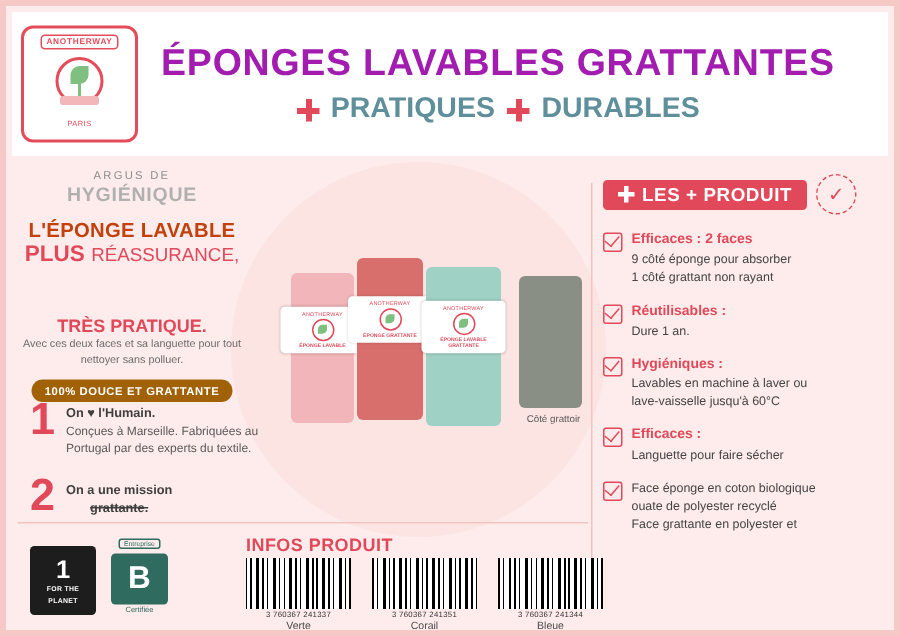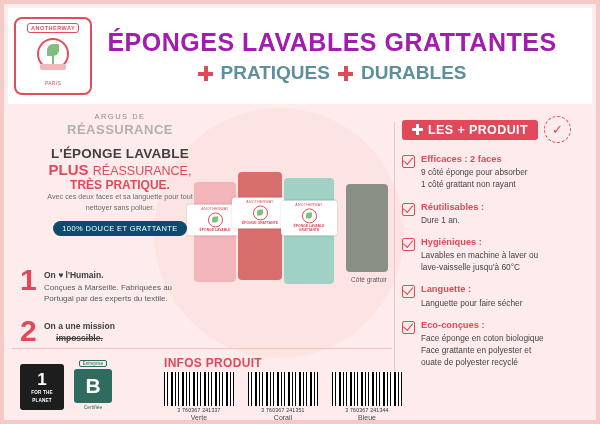--- a/index.html
+++ b/index.html
@@ -67,32 +67,32 @@
     display:inline-block;width:15px;height:15px;position:relative;vertical-align:middle;
   }
   .plus:before,.plus:after{
     content:"";position:absolute;background:#e1495a;
   }
   .plus:before{left:6px;top:0;width:4px;height:15px;}
   .plus:after{left:0;top:6px;width:15px;height:4px;}
 
   
   .reassurance{
-    position:absolute;left:32px;top:108px;width:168px;text-align:center;color:#e1495a;
+    position:absolute;left:0;top:108px;width:168px;text-align:center;color:#e1495a;
   }
   .r-small{font-size:7.5px;letter-spacing:1.5px;color:#8d8d8d;}
   .r-big{font-size:13px;font-weight:bold;letter-spacing:.5px;color:#b0b0b0;margin-top:1px;}
-  .r-l1{font-size:13.5px;font-weight:bold;margin-top:9px;color:#404040;letter-spacing:.2px;text-align:center;}
+  .r-l1{font-size:13.5px;font-weight:bold;margin-top:9px;color:#c2410c;letter-spacing:.2px;text-align:center;}
   .r-l2{font-size:15px;font-weight:bold;color:#e1495a;line-height:1.15;}
   .r-l2 .thin{font-weight:normal;font-size:12.5px;}
-  .r-l3{font-size:12px;font-weight:bold;color:#e1495a;}
+  .r-l3{font-size:12px;font-weight:bold;color:#e1495a;margin-top:32px;}
   .r-desc{font-size:7.2px;color:#6b6b6b;margin-top:0;line-height:1.45;}
   .r-badge{
-    margin:8px auto 16px;display:inline-block;background:#0c4a6e;color:#ffffff;
-    font-size:7.5px;font-weight:normal;letter-spacing:.4px;padding:3px 9px;border-radius:9px;
+    margin:8px auto 16px;display:inline-block;background:#a16207;color:#ffffff;
+    font-size:7.5px;font-weight:bold;letter-spacing:.4px;padding:3px 9px;border-radius:9px;
   }
 
   
   .numlist{position:absolute;left:16px;top:262px;width:175px;}
   .numrow{display:flex;margin-bottom:12px;}
   .num{
     font-size:30px;font-weight:bold;color:#e1495a;line-height:.9;width:24px;flex:0 0 24px;
   }
   .numtxt{font-size:8px;color:#5a5a5a;line-height:1.45;padding-top:3px;}
   .numtxt .t1{font-weight:bold;color:#3f3f3f;font-size:8.5px;text-align:center;}
@@ -215,21 +215,21 @@
         <span class="plus"></span>
         <span>PRATIQUES</span>
         <span class="plus"></span>
         <span>DURABLES</span>
       </div>
     </div>
   </div>
 
   <div class="reassurance">
     <div class="r-small">ARGUS DE</div>
-    <div class="r-big">RÉASSURANCE</div>
+    <div class="r-big">HYGIÉNIQUE</div>
     <div class="r-l1">L'ÉPONGE LAVABLE</div>
     <div class="r-l2">
       <span>PLUS</span>
       <span class="thin">RÉASSURANCE,</span>
     </div>
     <div class="r-l3">TRÈS PRATIQUE.</div>
     <div class="r-desc">Avec ces deux faces et sa languette pour tout nettoyer sans polluer.</div>
     <div class="r-badge">100% DOUCE ET GRATTANTE</div>
   </div>
 
@@ -238,21 +238,21 @@
       <div class="num">1</div>
       <div class="numtxt">
         <span class="t1">On </span><span class="t1 heart">♥</span><span class="t1"> l'Humain.</span>
         <div>Conçues à Marseille. Fabriquées au Portugal par des experts du textile.</div>
       </div>
     </div>
     <div class="numrow">
       <div class="num">2</div>
       <div class="numtxt">
         <span class="t1">On a une mission</span>
-        <div class="t1 strike">impossible.</div>
+        <div class="t1 strike">grattante.</div>
       </div>
     </div>
   </div>
 
   <div class="badges">
     <div class="badge1">
       <div class="one">1</div>
       <div class="b1t">FOR THE</div>
       <div class="b1t">PLANET</div>
     </div>
@@ -345,29 +345,28 @@
       <div class="feat-body">
         <div class="feat-t">Hygiéniques :</div>
         <div>Lavables en machine à laver ou</div>
         <div>lave-vaisselle jusqu'à 60°C</div>
       </div>
     </div>
 
     <div class="feat">
       <span class="check"></span>
       <div class="feat-body">
-        <div class="feat-t">Languette :</div>
+        <div class="feat-t">Efficaces :</div>
         <div>Languette pour faire sécher</div>
       </div>
     </div>
 
     <div class="feat">
       <span class="check"></span>
       <div class="feat-body">
-        <div class="feat-t">Eco-conçues :</div>
         <div>Face éponge en coton biologique</div>
+        <div>ouate de polyester recyclé</div>
         <div>Face grattante en polyester et</div>
-        <div>ouate de polyester recyclé</div>
       </div>
     </div>
   </div>
 
 </div>
 
 </body></html>

